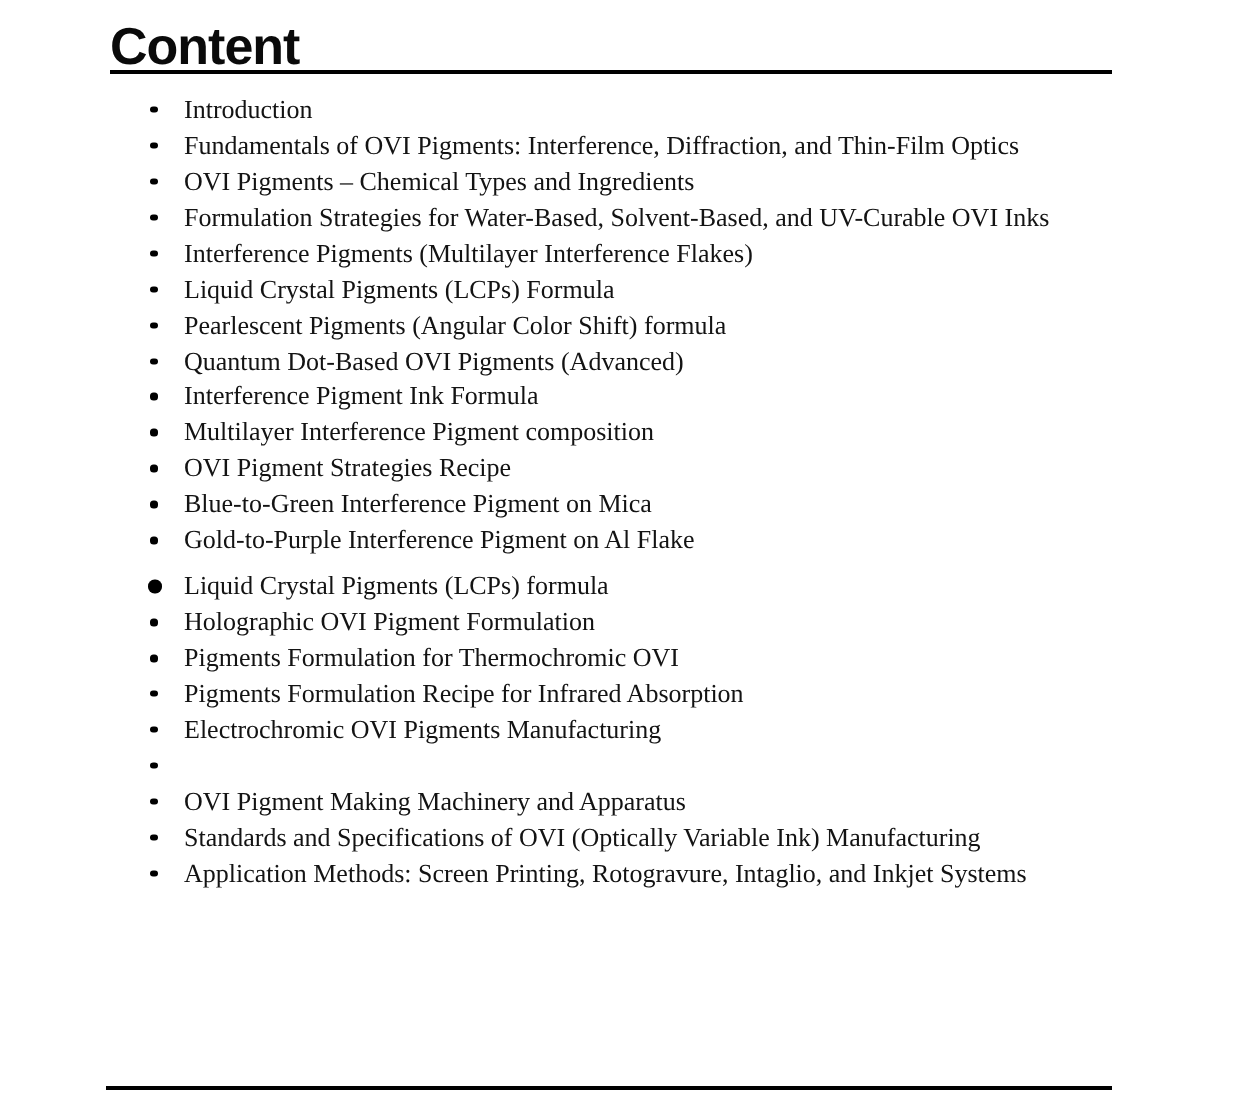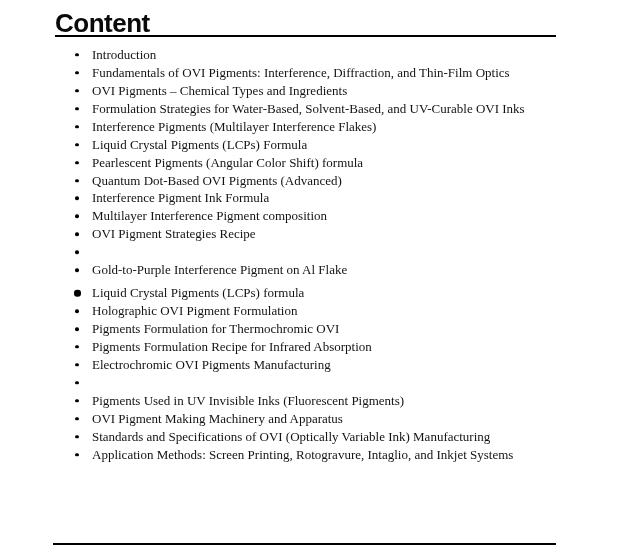--- a/index.html
+++ b/index.html
@@ -123,20 +123,21 @@
       <li>
         <span class="bullet"></span>
         <span class="item-text">Multilayer Interference Pigment composition</span>
       </li>
       <li>
         <span class="bullet"></span>
         <span class="item-text">OVI Pigment Strategies Recipe</span>
       </li>
       <li>
         <span class="bullet"></span>
+        <span class="item-text">Blue-to-Green Interference Pigment on Mica</span>
       </li>
       <li>
         <span class="bullet"></span>
         <span class="item-text">Gold-to-Purple Interference Pigment on Al Flake</span>
       </li>
       <li class="gap-before">
         <span class="bullet large"></span>
         <span class="item-text">Liquid Crystal Pigments (LCPs) formula</span>
       </li>
       <li>
@@ -153,24 +154,20 @@
       </li>
       <li>
         <span class="bullet"></span>
         <span class="item-text">Electrochromic OVI Pigments Manufacturing</span>
       </li>
       <li>
         <span class="bullet"></span>
       </li>
       <li>
         <span class="bullet"></span>
-        <span class="item-text">Pigments Used in UV Invisible Inks (Fluorescent Pigments)</span>
-      </li>
-      <li>
-        <span class="bullet"></span>
         <span class="item-text">OVI Pigment Making Machinery and Apparatus</span>
       </li>
       <li>
         <span class="bullet"></span>
         <span class="item-text">Standards and Specifications of OVI (Optically Variable Ink) Manufacturing</span>
       </li>
       <li>
         <span class="bullet"></span>
         <span class="item-text">Application Methods: Screen Printing, Rotogravure, Intaglio, and Inkjet Systems</span>
       </li>

